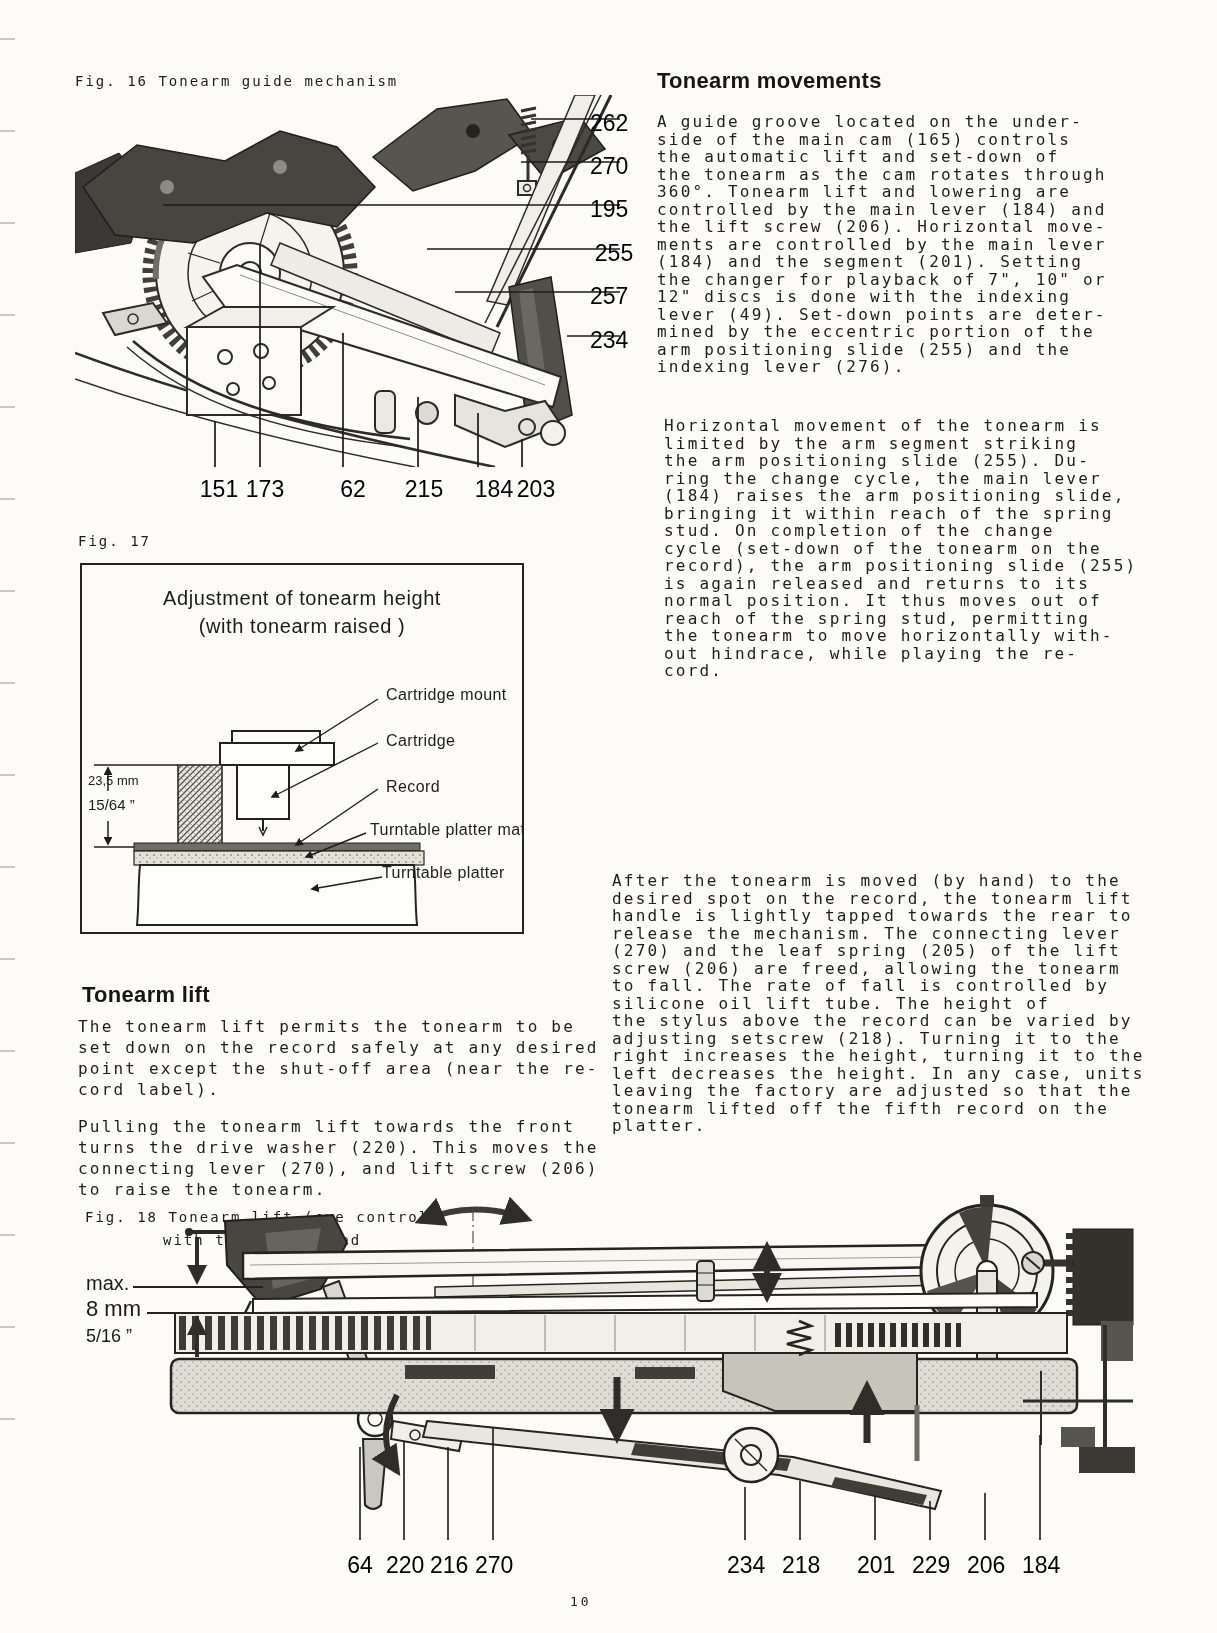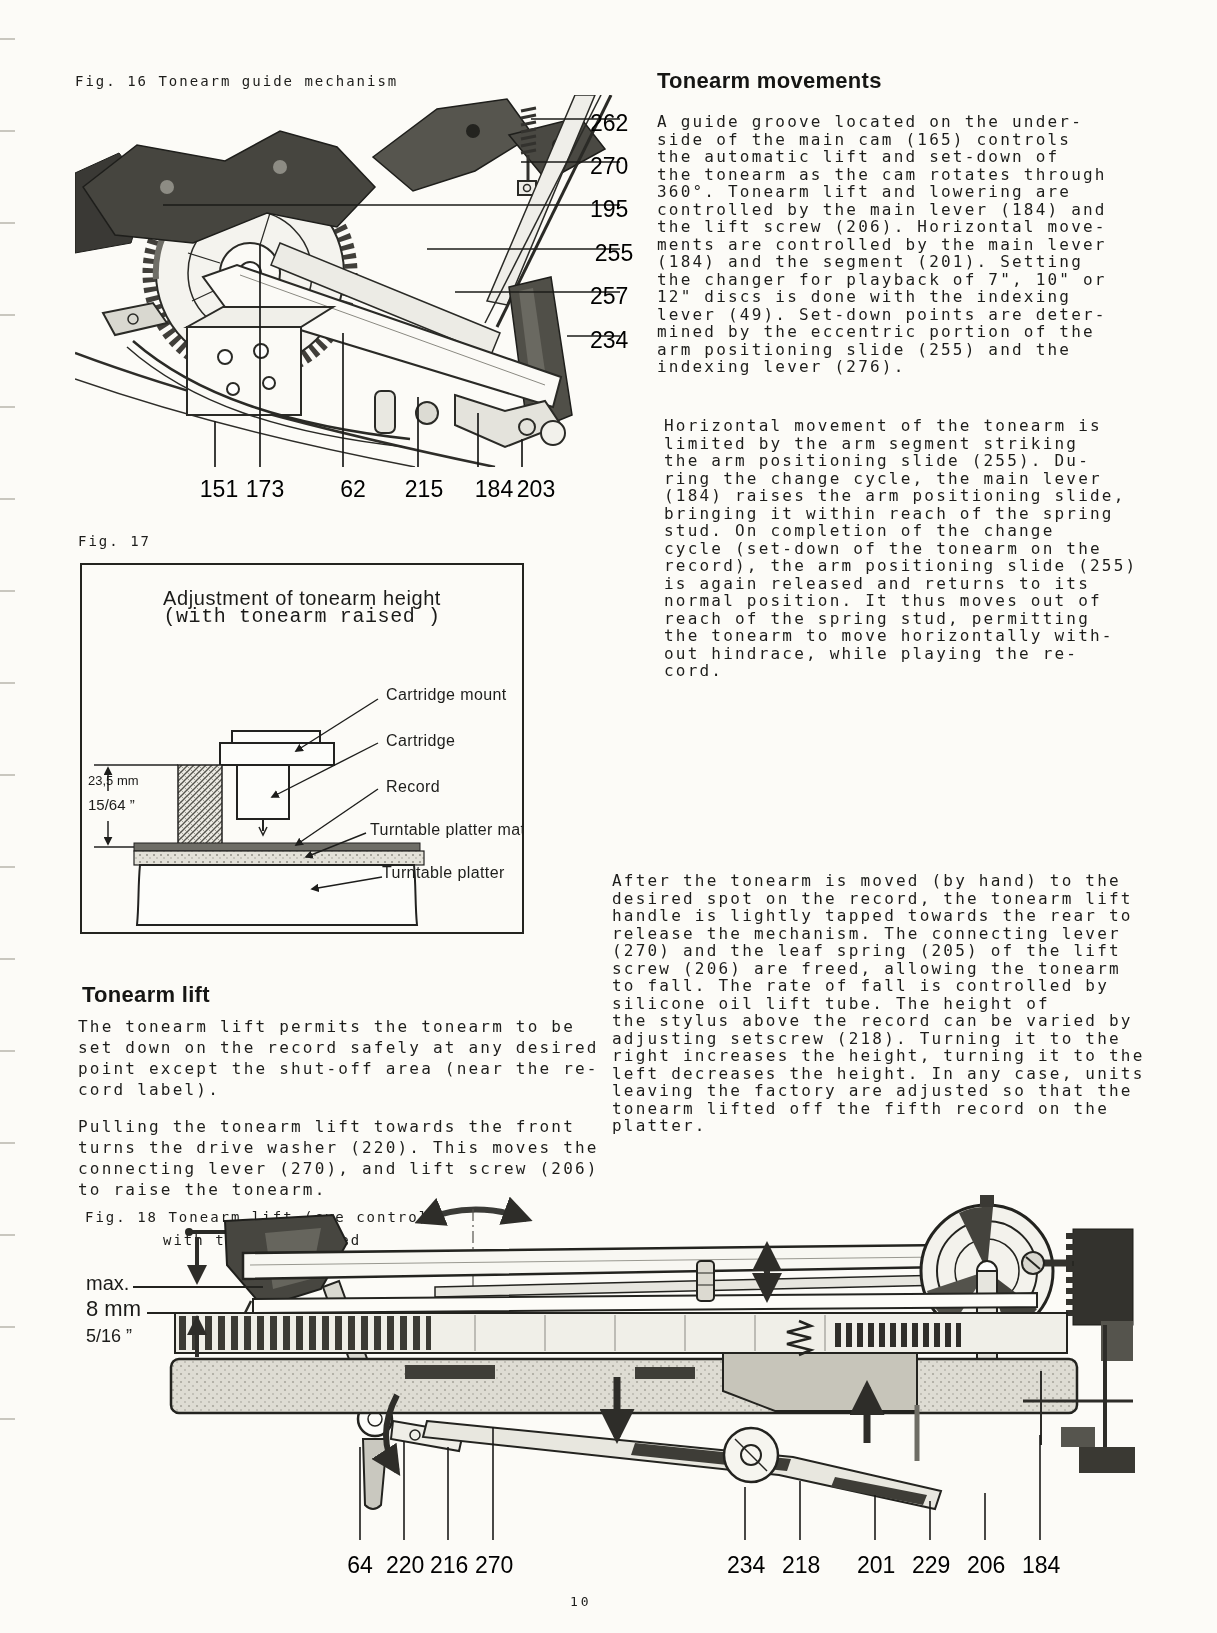--- a/index.html
+++ b/index.html
@@ -201,21 +201,21 @@
 right increases the height, turning it to the
 left decreases the height. In any case, units
 leaving the factory are adjusted so that the
 tonearm lifted off the fifth record on the
 platter.</div>
 
   <div class="abs mono cap" style="left:78px;top:530px;">Fig. 17</div>
 
   <div class="f17box">
     <div class="f17title" style="top:22px;">Adjustment of tonearm height</div>
-    <div class="f17title" style="top:40px;font-family:Liberation Mono, monospace;">(with tonearm raised )</div>
+    <div class="f17title" style="top:50px;">(with tonearm raised )</div>
 
     <svg width="436" height="363" viewBox="0 0 436 363" style="position:absolute;left:0;top:0">
       <defs>
         <pattern id="hatch17" width="6" height="6" patternUnits="userSpaceOnUse">
           <rect width="6" height="6" fill="#eceae3"></rect>
           <path d="M0,6 L6,0" stroke="#55544e" stroke-width="1.3"></path>
           <path d="M0,0 L6,6" stroke="#8b8a82" stroke-width=".8"></path>
         </pattern>
         <pattern id="stip17" width="7" height="7" patternUnits="userSpaceOnUse">
           <rect width="7" height="7" fill="#e3e1d8"></rect>

